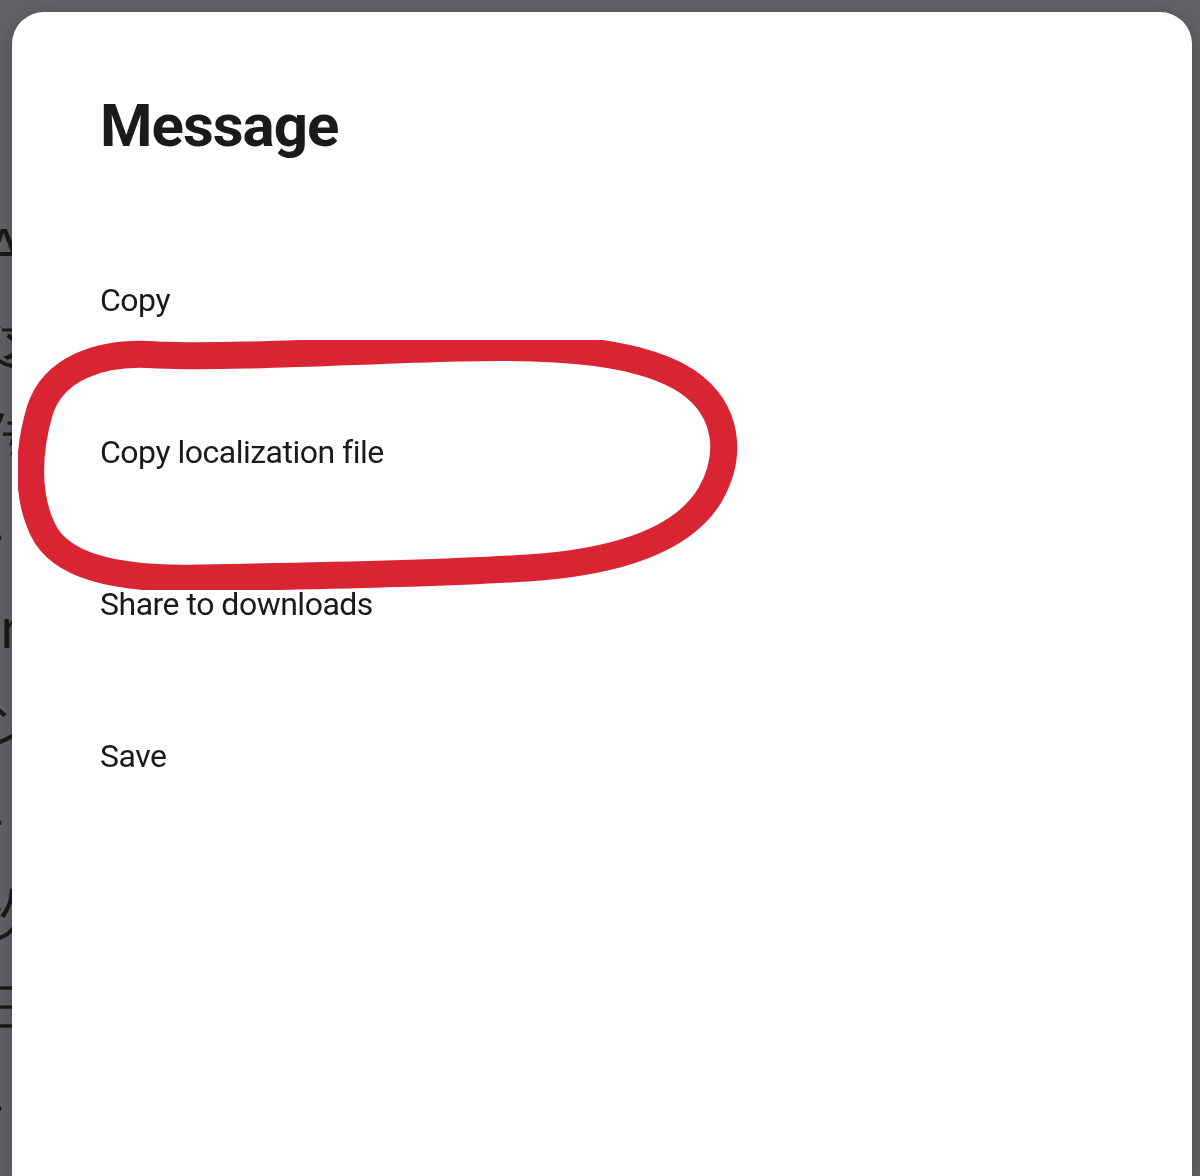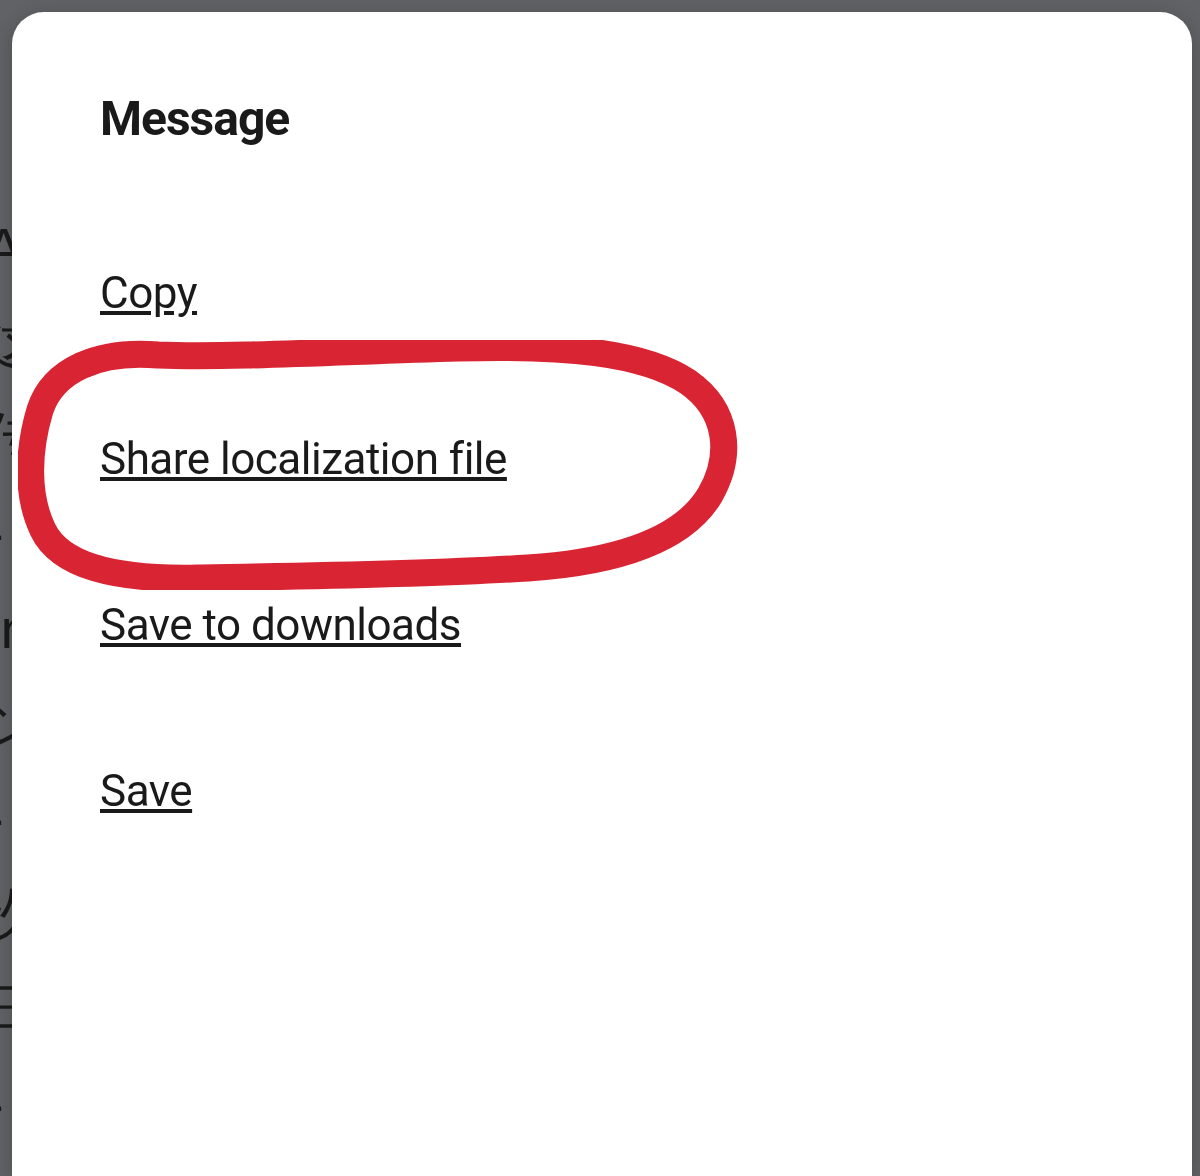--- a/index.html
+++ b/index.html
@@ -30,35 +30,34 @@
       top: 12px;
       left: 12px;
       right: 8px;
       bottom: 0;
       background: #ffffff;
       border-radius: 32px 32px 0 0;
       padding: 78px 88px 40px 88px;
       box-shadow: 0 4px 20px rgba(0,0,0,0.2);
     }
     .dialog-title {
-      font-size: 48px;
+      font-size: 60px;
       font-weight: 700;
       color: #1a1a1a;
       margin-bottom: 120px;
       letter-spacing: -1px;
     }
     .menu-item {
-      font-size: 44px;
+      font-size: 32px;
       font-weight: 400;
       color: #1a1a1a;
       padding: 0;
       cursor: pointer;
       display: block;
       letter-spacing: -0.5px;
-      text-decoration: underline;
     }
     .menu-list {
       display: flex;
       flex-direction: column;
       gap: 114px;
     }
     .annotation-circle {
       position: absolute;
       top: 340px;
       left: 18px;
@@ -80,22 +79,22 @@
 -
 次
 日
 -
 Л</div>
 
 <div class="dialog">
   <div class="dialog-title">Message</div>
   <div class="menu-list">
     <div class="menu-item">Copy</div>
-    <div class="menu-item">Share localization file</div>
-    <div class="menu-item">Save to downloads</div>
+    <div class="menu-item">Copy localization file</div>
+    <div class="menu-item">Share to downloads</div>
     <div class="menu-item">Save</div>
   </div>
 </div>
 
 <svg class="annotation-circle" viewBox="0 0 720 250" xmlns="http://www.w3.org/2000/svg">
   <path d="M 140 15 
            C 80 10, 35 30, 22 70
            C 10 110, 8 155, 25 190
            C 42 225, 95 240, 180 238
            C 280 236, 400 235, 510 228

